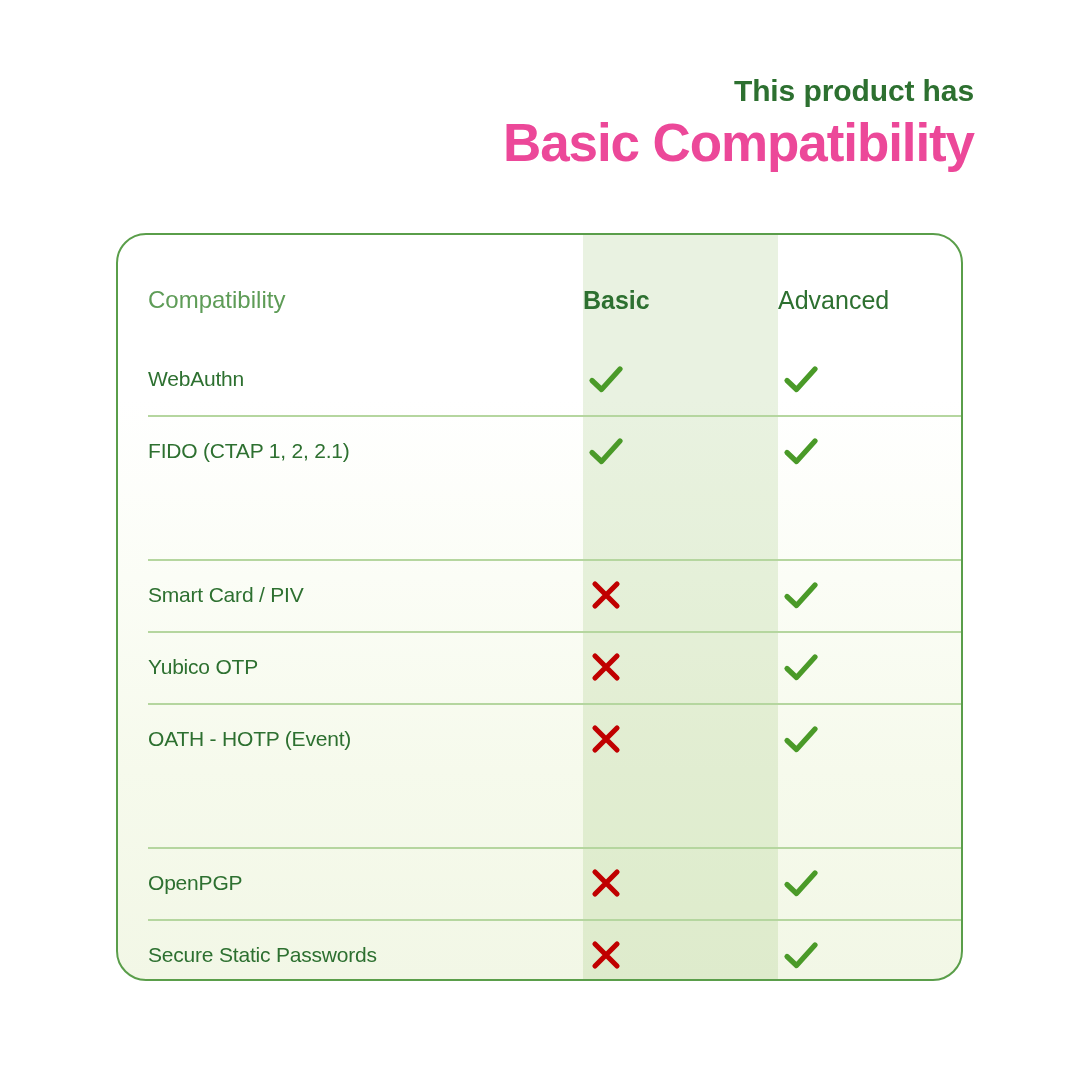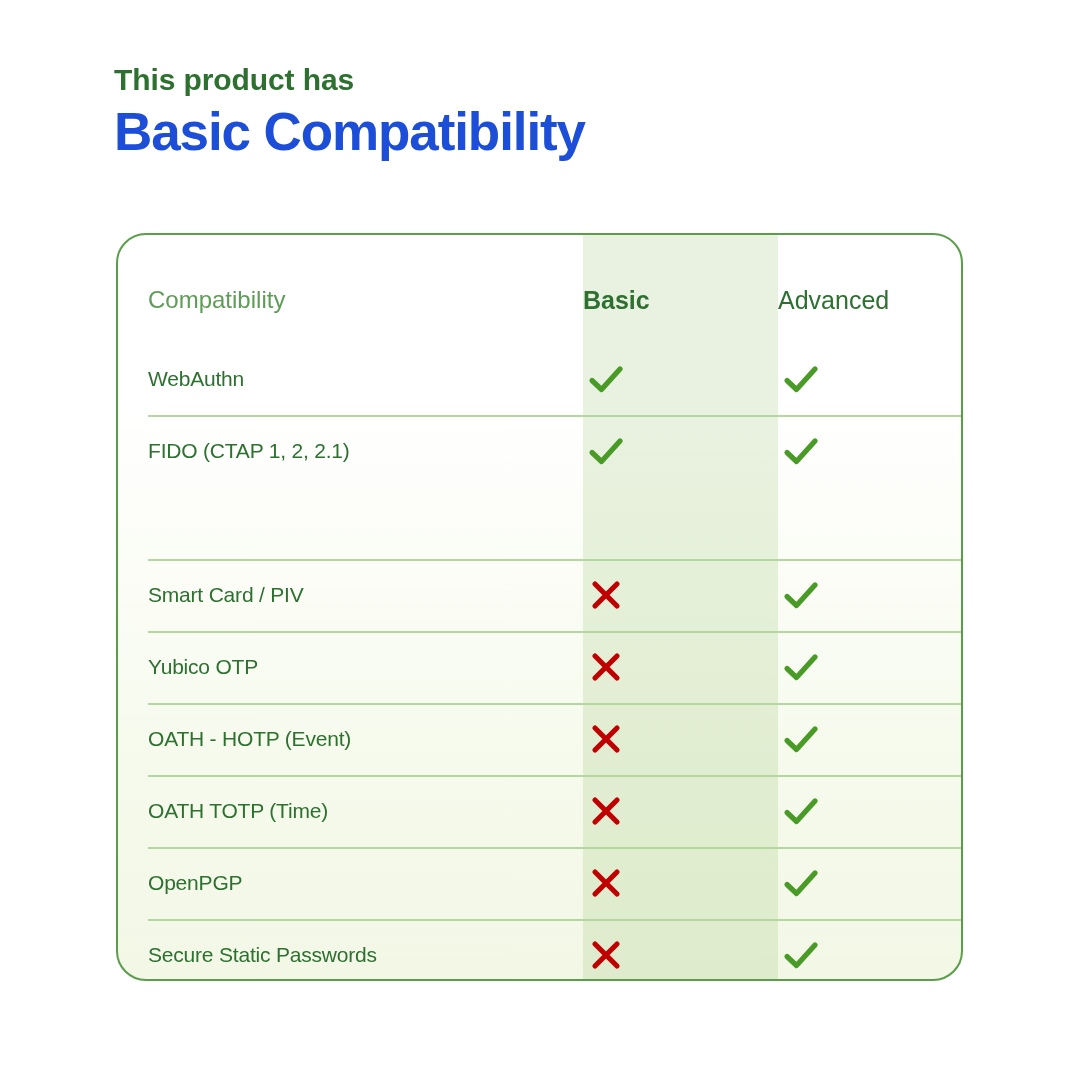--- a/index.html
+++ b/index.html
@@ -18,35 +18,36 @@
   .page {
     position: relative;
     width: 1080px;
     height: 1080px;
   }
 
   
   .heading {
     position: absolute;
     left: 114px;
-    top: 63px;
+    top: 74px;
     width: 860px;
+    text-align: right;
   }
   .eyebrow {
     font-size: 30px;
     font-weight: 700;
     color: #2d7030;
     letter-spacing: -0.1px;
     line-height: 1.12;
     margin: 0 0 6px 0;
   }
   .headline {
     font-size: 53px;
     font-weight: 700;
-    color: #1d4ed8;
+    color: #ec4899;
     letter-spacing: -1.1px;
     line-height: 1.08;
     margin: 0;
   }
 
   
   .card {
     position: absolute;
     left: 116px;
     top: 233px;
@@ -190,30 +191,20 @@
         <div class="row" style="top:446px">
           <div class="divider"></div>
           <div class="cell-label">OATH - HOTP (Event)</div>
           <div class="cell-basic"><span class="mark"><svg viewBox="0 0 46 46" aria-hidden="true">
                 <path d="M12 12 L34 34 M34 12 L12 34" fill="none" stroke="#c00000" stroke-width="5.2" stroke-linecap="round"></path>
               </svg></span></div>
           <div class="cell-advanced"><span class="mark"><svg viewBox="0 0 46 46" aria-hidden="true">
                 <path d="M9 24.5 L18.5 33.5 L37 13" fill="none" stroke="#4a9a28" stroke-width="5.2" stroke-linecap="round" stroke-linejoin="round"></path>
               </svg></span></div>
         </div>
-        <div class="row" style="top:518px">
-          <div class="divider"></div>
-          <div class="cell-label">OATH TOTP (Time)</div>
-          <div class="cell-basic"><span class="mark"><svg viewBox="0 0 46 46" aria-hidden="true">
-                <path d="M12 12 L34 34 M34 12 L12 34" fill="none" stroke="#c00000" stroke-width="5.2" stroke-linecap="round"></path>
-              </svg></span></div>
-          <div class="cell-advanced"><span class="mark"><svg viewBox="0 0 46 46" aria-hidden="true">
-                <path d="M9 24.5 L18.5 33.5 L37 13" fill="none" stroke="#4a9a28" stroke-width="5.2" stroke-linecap="round" stroke-linejoin="round"></path>
-              </svg></span></div>
-        </div>
         <div class="row" style="top:590px">
           <div class="divider"></div>
           <div class="cell-label">OpenPGP</div>
           <div class="cell-basic"><span class="mark"><svg viewBox="0 0 46 46" aria-hidden="true">
                 <path d="M12 12 L34 34 M34 12 L12 34" fill="none" stroke="#c00000" stroke-width="5.2" stroke-linecap="round"></path>
               </svg></span></div>
           <div class="cell-advanced"><span class="mark"><svg viewBox="0 0 46 46" aria-hidden="true">
                 <path d="M9 24.5 L18.5 33.5 L37 13" fill="none" stroke="#4a9a28" stroke-width="5.2" stroke-linecap="round" stroke-linejoin="round"></path>
               </svg></span></div>
         </div>

